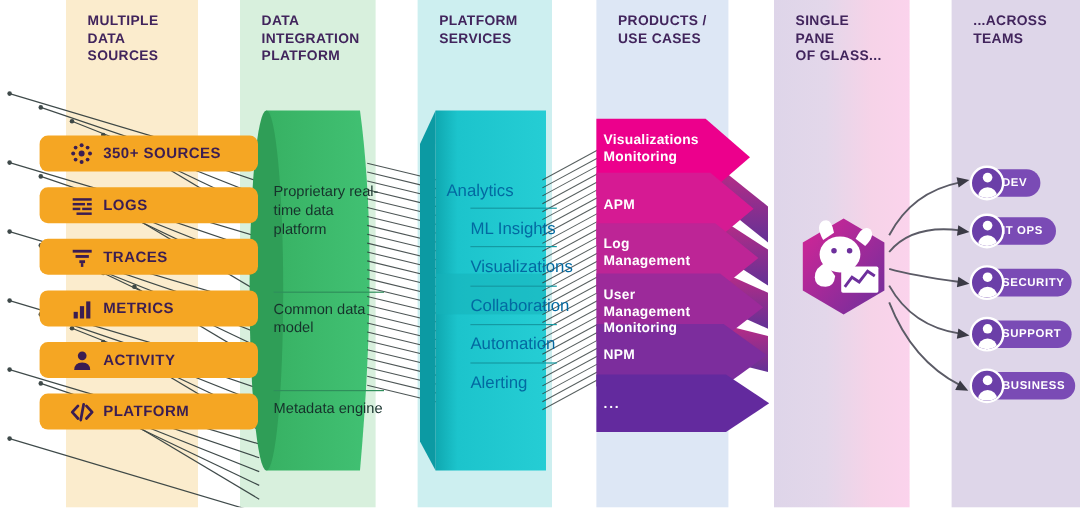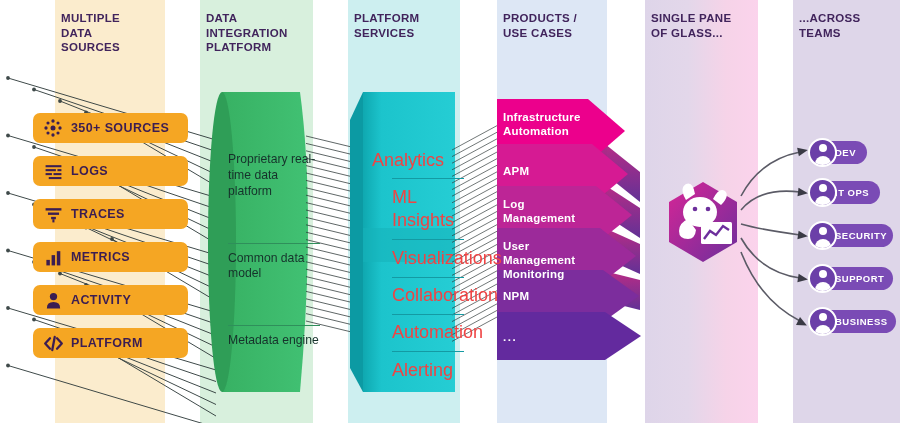--- a/index.html
+++ b/index.html
@@ -10,44 +10,44 @@
   
   .band{position:absolute;top:0;height:423px;}
   .band-sources   {left:55px;  width:110px; background:#fbeccd;}
   .band-platform  {left:200px; width:113px; background:#d8f0dd;}
   .band-services  {left:348px; width:112px; background:#cdeff0;}
   .band-products  {left:497px; width:110px; background:#dde7f5;}
   .band-pane      {left:645px; width:113px;
                    background:linear-gradient(90deg,#ded5e9 0%,#e3d7ea 38%,#f6d3e8 72%,#fbd3ec 100%);}
   .band-teams     {left:793px; width:107px; background:#ded6e9;}
 
-  .band-head{position:absolute;left:0;right:0;top:11px;padding:0 6px;
+  .band-head{position:absolute;left:0;right:0;top:11px;padding:0 18px;
              font-size:11.5px;font-weight:bold;line-height:1.28;
              letter-spacing:.3px;color:#41245c;text-transform:uppercase;}
 
   
   #art{position:absolute;left:0;top:0;width:900px;height:423px;}
 
   
-  .pill{position:absolute;left:33px;width:155px;height:30px;
+  .pill{position:absolute;left:33px;width:182px;height:30px;
         background:#f5a623;border-radius:7px;
-        display:flex;align-items:center;box-sizing:border-box;padding-left:9px;}
+        display:flex;align-items:center;box-sizing:border-box;padding-left:24px;}
   .pill .ico{width:22px;height:20px;flex:0 0 22px;margin-right:7px;
              display:flex;align-items:center;justify-content:center;}
   .pill .lbl{font-size:12.5px;font-weight:bold;color:#3b1d52;letter-spacing:.4px;}
 
   
   .greentext{position:absolute;left:228px;width:92px;color:#16322b;
              font-size:12.2px;line-height:1.3;}
   .greentext .row{padding:7px 0;}
   .greentext .row+.row{border-top:1.3px solid #2f8f5b;margin-top:36px;}
 
   
-  .tealtext{position:absolute;left:372px;width:92px;color:#ef4444;
-            font-size:18px;line-height:1.3;}
+  .tealtext{position:absolute;left:372px;width:92px;color:#0369a1;
+            font-size:14px;line-height:1.3;}
   .tealtext .row{padding:6.5px 0;}
   .tealtext .row+.row{border-top:1.3px solid #149aa3;margin-left:20px;}
 
   
   .chevlabel{position:absolute;color:#ffffff;font-weight:bold;
              font-size:11.5px;line-height:1.22;letter-spacing:.2px;}
 
   
   .team{position:absolute;height:23px;background:#7a4bb5;border-radius:12px;
         display:flex;align-items:center;padding-left:25px;padding-right:9px;
@@ -389,21 +389,21 @@
 
   <div class="tealtext" style="top:142px">
     <div class="row">Analytics</div>
     <div class="row">ML Insights</div>
     <div class="row">Visualizations</div>
     <div class="row">Collaboration</div>
     <div class="row">Automation</div>
     <div class="row">Alerting</div>
   </div>
 
-  <div class="chevlabel" style="left:503px;top:110px;width:86px">Infrastructure Automation</div>
+  <div class="chevlabel" style="left:503px;top:110px;width:86px">Visualizations Monitoring</div>
   <div class="chevlabel" style="left:503px;top:164px;width:86px">APM</div>
   <div class="chevlabel" style="left:503px;top:197px;width:86px">Log Management</div>
   <div class="chevlabel" style="left:503px;top:239px;width:96px">User Management Monitoring</div>
   <div class="chevlabel" style="left:503px;top:289px;width:86px">NPM</div>
   <div class="chevlabel" style="left:503px;top:330px;width:86px;letter-spacing:1.5px">...</div>
 
   <div class="team" style="left:810px;top:141px;width:57px">
     <div class="avatar">
         <div class="head"></div>
         <div class="body"></div>

